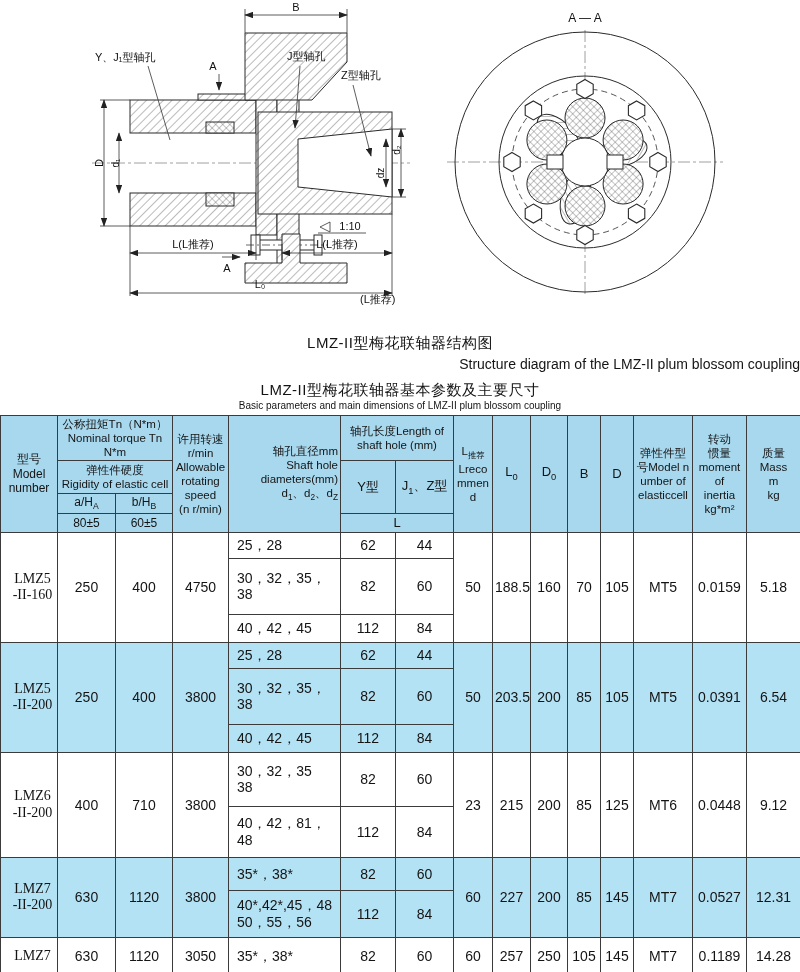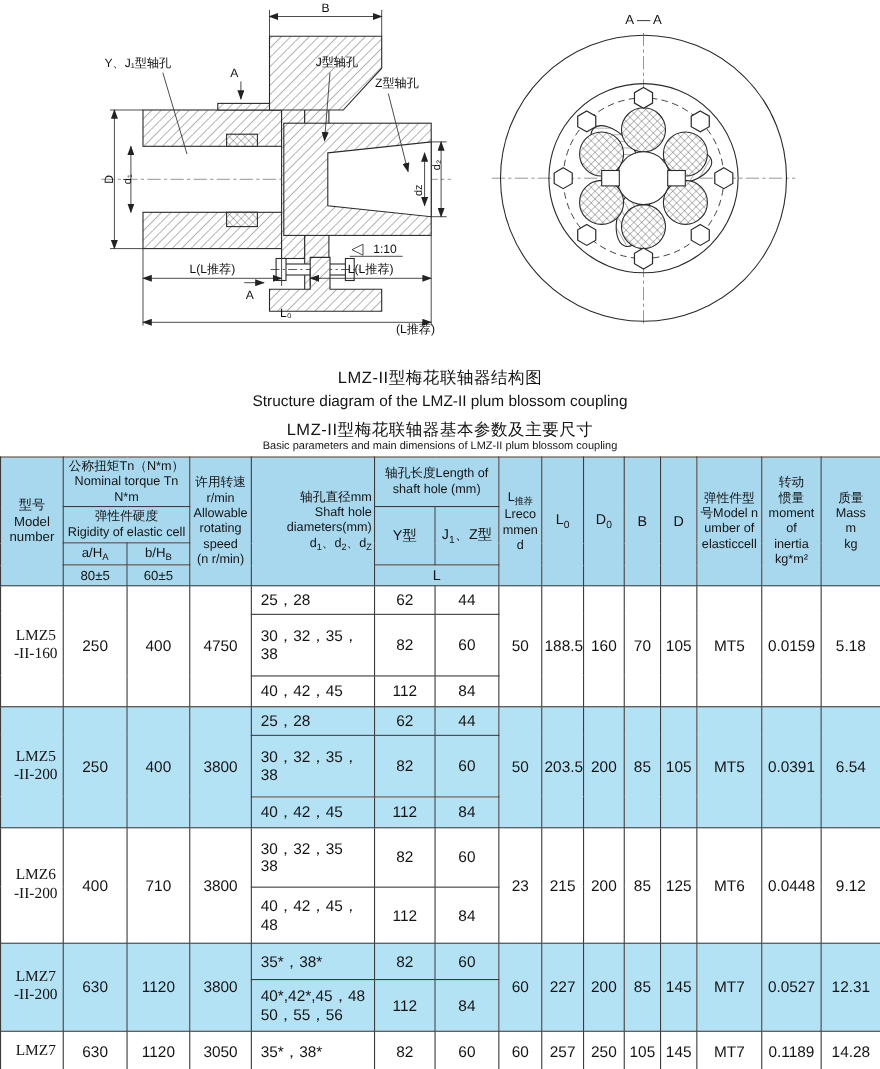--- a/index.html
+++ b/index.html
@@ -6,21 +6,21 @@
     --header_bg:#a8d8ee; --stripe_bg:#b4e2f5; --white_bg:#ffffff;
     --border:#3b3b3b; --text:#141414; --line:#2a2a2a;
   }
   *{box-sizing:border-box; margin:0; padding:0;}
   html,body{width:800px; height:972px; overflow:hidden; background:#fff;
     font-family:"Liberation Sans","DejaVu Sans",sans-serif; color:var(--text);}
   .page{position:relative; width:800px; height:972px; background:#fff;}
   .drawing{position:absolute; left:0; top:0; width:800px; height:335px;}
   .titles{position:absolute; left:0; top:334px; width:800px; text-align:center;}
   .t-zh{font-size:15px; letter-spacing:.5px; margin-bottom:3px;}
-  .t-en{font-size:14px; margin-bottom:9px;}
+  .t-en{font-size:14px; margin-bottom:9px;text-align:right;}
   .t-en2{font-size:10px;}
   .t-zh2{font-size:15px; letter-spacing:.5px; margin-bottom:0;text-align:center;}
   table.params{position:absolute; left:0; top:415px; width:800px; height:557px;
     border-collapse:collapse; table-layout:fixed;}
   .params th,.params td{border:1px solid var(--border); padding:1px 2px;
     text-align:center; vertical-align:middle; white-space:pre-line; overflow:hidden;}
   .params th{background:var(--header_bg); font-weight:normal; font-size:11.5px; line-height:1.22;}
   .params td{font-size:14px; line-height:1.2; background:var(--white_bg);}
   tr.blue td{background:var(--stripe_bg);}
   th.fs13{font-size:13px;}
@@ -317,21 +317,21 @@
         <td rowspan="2">23</td>
         <td rowspan="2">215</td>
         <td rowspan="2">200</td>
         <td rowspan="2">85</td>
         <td rowspan="2">125</td>
         <td rowspan="2">MT6</td>
         <td rowspan="2">0.0448</td>
         <td rowspan="2">9.12</td>
       </tr>
       <tr class="r51">
-        <td class="diam">40，42，45，48</td>
+        <td class="diam">40，42，81，48</td>
         <td>112</td>
         <td>84</td>
       </tr>
 
       <tr class="r33 blue">
         <td rowspan="2" class="model">LMZ7
 -II-200</td>
         <td rowspan="2">630</td>
         <td rowspan="2">1120</td>
         <td rowspan="2">3800</td>

